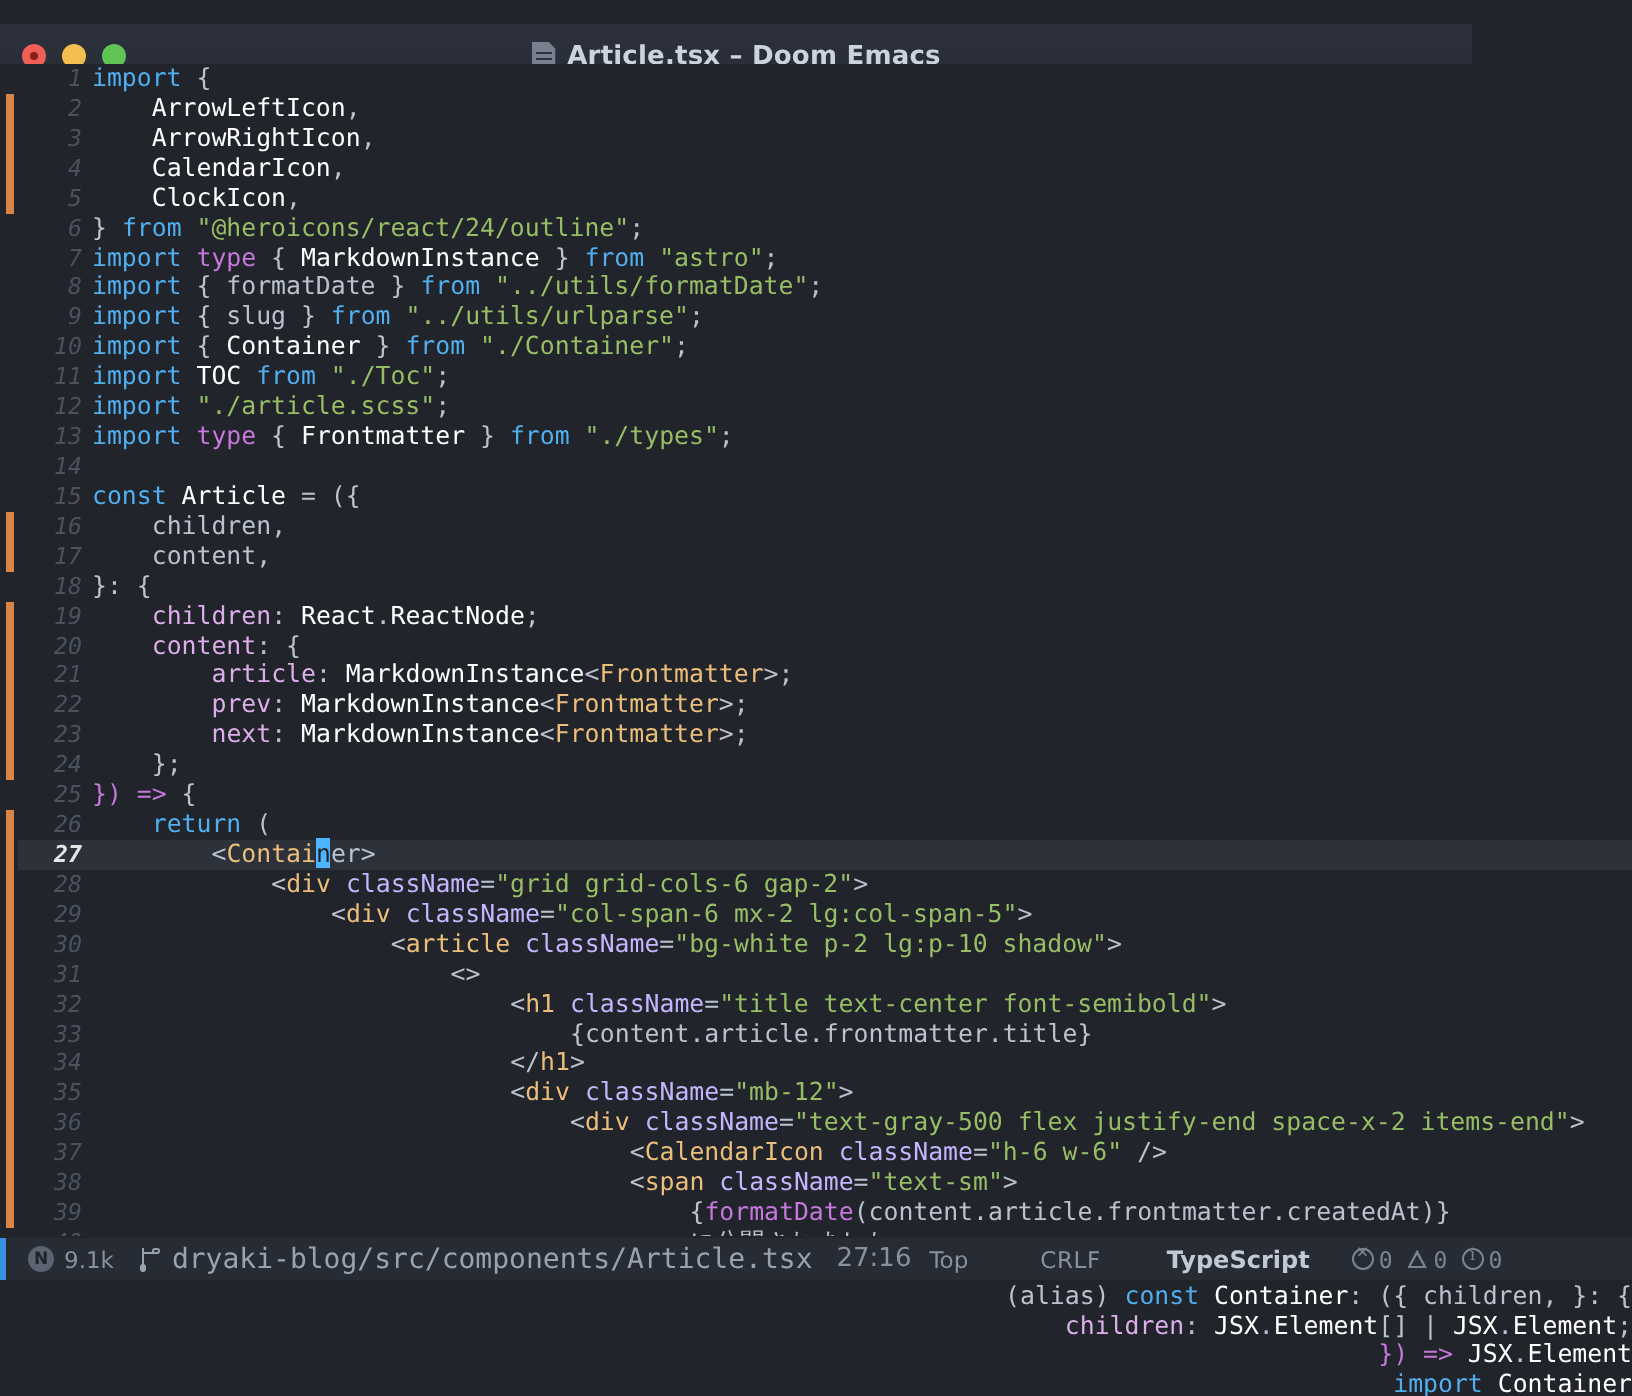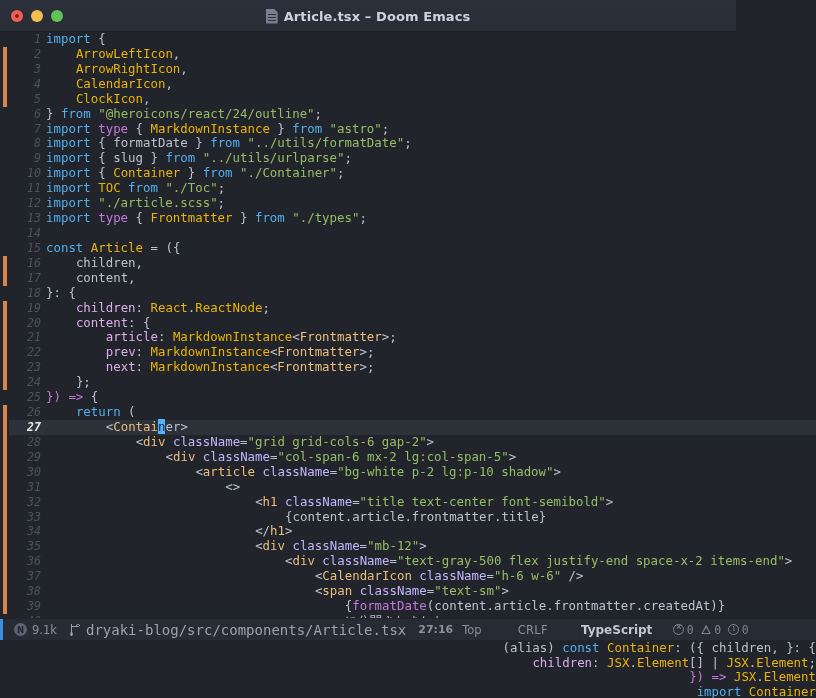--- a/index.html
+++ b/index.html
@@ -6,21 +6,21 @@
   html,body { width:816px; height:698px; overflow:hidden; }
   body {
     background:#21242b;
     font-family:"DejaVu Sans Mono", monospace;
     color:#bbc2cf;
   }
   #app { position:relative; width:816px; height:698px; background:#21242b; }
 
   
   .titlebar {
-    position:absolute; left:0; top:0; width:736px; height:32px;
+    position:absolute; left:0; top:12px; width:736px; height:32px;
     background:linear-gradient(#2b303b, #282d36);
     border-bottom:1px solid #1b1e24;
     display:flex; align-items:center;
   }
   .traffic { display:flex; gap:8px; padding-left:11px; align-items:center; }
   .tl { width:12px; height:12px; border-radius:50%; position:relative; }
   .tl-close { background:#ef5f56; }
   .tl-close::after {
     content:""; position:absolute; left:50%; top:50%;
     width:4px; height:4px; border-radius:50%; background:#8c1f14;
@@ -72,21 +72,21 @@
   }
   .ln-row.cur .lnum { color:#e6e6e6; font-weight:bold; font-style:italic; }
   .lcode { position:absolute; left:37px; top:0; }
 
   
   .kw   { color:#51afef; }            
   .kw2  { color:#c678dd; }            
   .str  { color:#98be65; }            
   .var  { color:#dcaeea; }            
   .fn   { color:#c678dd; }            
-  .typ  { color:#eab308; }            
+  .typ  { color:#ffffff; }            
   .pun  { color:#bbc2cf; }            
   .attr { color:#c4b5fd; }
   .tag  { color:#ecbe7b; }
   .jsx  { color:#bbc2cf; }
   .cursorblk { background:#4db5ff; color:#21242b; }
 
   
   .modeline {
     position:absolute; left:0; top:618px; width:816px; height:22px;
     background:#272b33; display:flex; align-items:center;
@@ -104,21 +104,21 @@
     font-family:"DejaVu Sans", sans-serif;
   }
   .ml-size { color:#8a919e; font-size:11.5px; }
   .ml-path { color:#9aa2b0; font-family:"DejaVu Sans Mono", monospace; font-size:14px; }
   .git-ic { width:11px; height:12px; position:relative; display:inline-block; }
   .git-ic .st { position:absolute; left:1px; top:0; width:1.5px; height:12px; background:#9aa2b0; }
   .git-ic .br { position:absolute; left:1px; top:2px; width:7px; height:1.5px; background:#9aa2b0; }
   .git-ic .nd { position:absolute; width:3.5px; height:3.5px; border:1.3px solid #9aa2b0; border-radius:50%; background:transparent; }
   .git-ic .nd1 { left:0; top:8.5px; }
   .git-ic .nd2 { left:6.5px; top:0px; }
-  .ml-pos { color:#8a919e; font-size:11px;font-weight:bold; }
+  .ml-pos { color:#8a919e; font-size:13px; }
   .ml-top { color:#8a919e; font-size:11.5px; }
   .ml-crlf { color:#8a919e; font-size:11.5px; letter-spacing:.3px; }
   .ml-major { color:#c2c8d4; font-weight:bold; font-size:12px; }
   .ml-branch { color:#c2c8d4; font-weight:bold; font-size:11.5px; }
   .branch-ic { width:11px; height:12px; position:relative; display:inline-block; }
   .branch-ic .c1 { position:absolute; left:0px; top:1px; width:5px; height:9px; border:1.4px solid #c2c8d4; border-right:none; border-radius:4px 0 0 4px; }
   .branch-ic .c2 { position:absolute; left:5.5px; top:-1px; width:3px; height:3px; background:#c2c8d4; border-radius:50%; }
   .chk {
     display:inline-flex; align-items:center; gap:2.5px; color:#7c8494; font-size:11.5px;
     font-family:"DejaVu Sans Mono", monospace;

